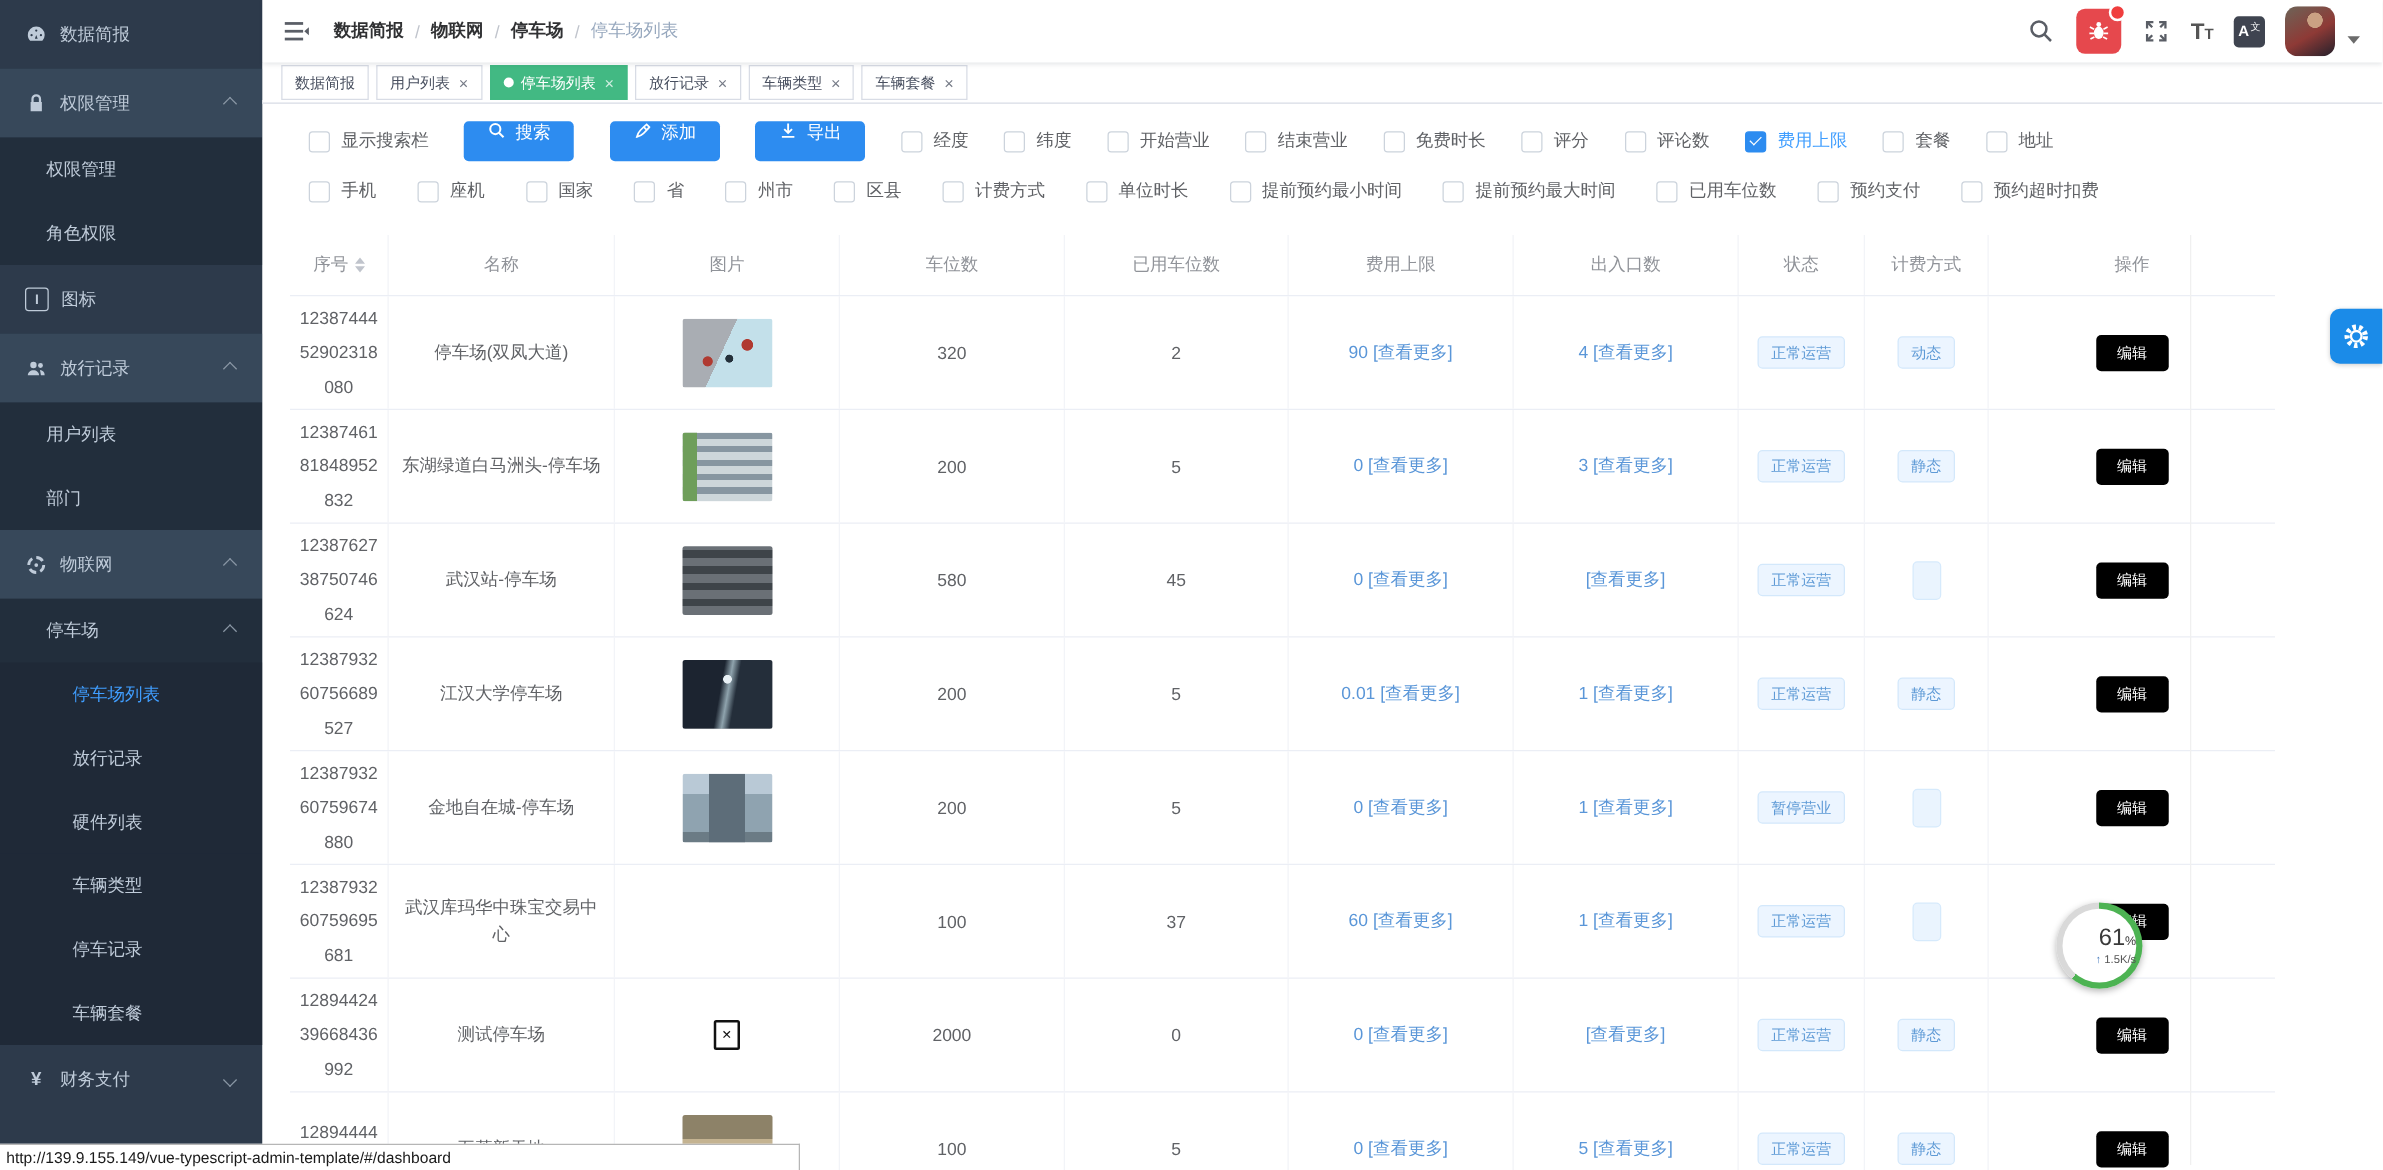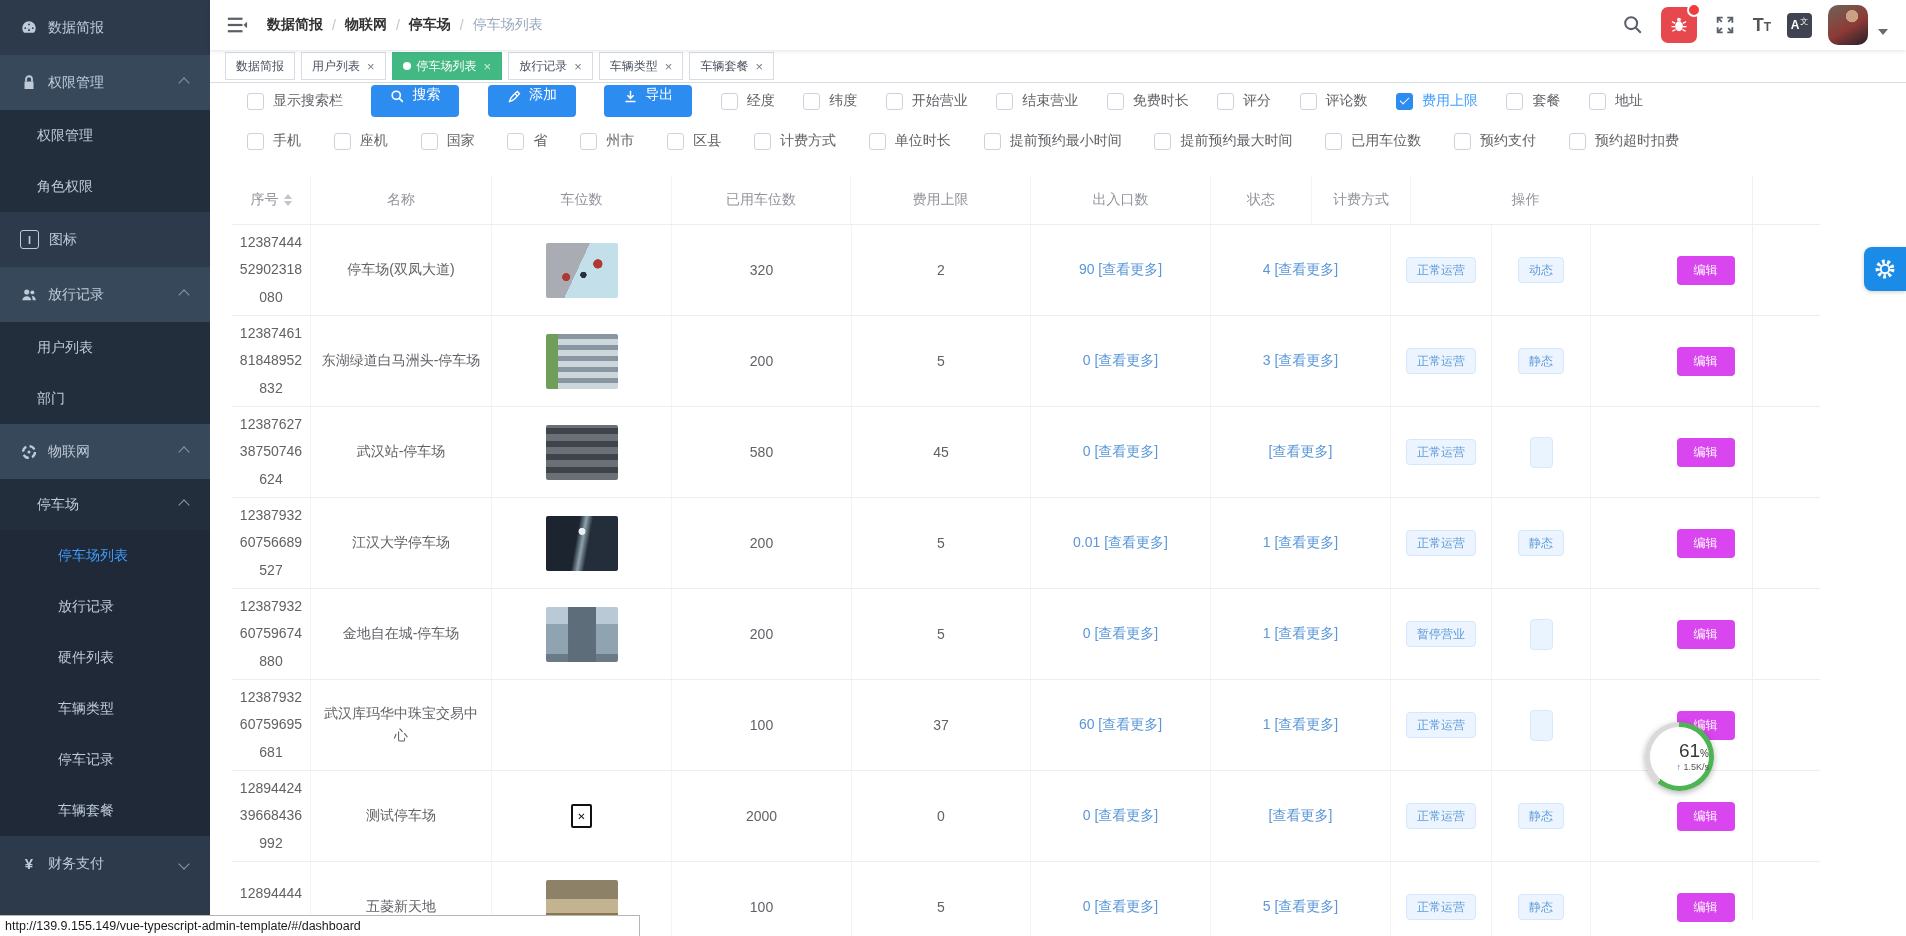--- a/index.html
+++ b/index.html
@@ -42,51 +42,51 @@
 
   
   .tabbar{position:absolute;left:210px;top:50px;width:1696px;height:33px;background:#fff;border-bottom:1px solid #d8dce5;display:flex;align-items:center;padding-left:15px;box-sizing:border-box;z-index:4;}
   .tab{display:inline-flex;align-items:center;height:26px;border:1px solid #d8dce5;background:#fff;color:#495060;font-size:12px;padding:0 10px;margin-right:6px;cursor:pointer;}
   .tab .tab-dot{display:none;}
   .tab.active{background:#42b983;border-color:#42b983;color:#fff;}
   .tab.active .tab-dot{display:inline-block;width:8px;height:8px;border-radius:50%;background:#fff;margin-right:6px;}
   .tab-close{margin-left:7px;font-size:13px;line-height:1;opacity:.75;}
 
   
-  .content{position:absolute;left:210px;top:68px;width:1564px;height:852px;background:#fff;}
+  .content{position:absolute;left:210px;top:80px;width:1564px;height:852px;background:#fff;}
   .filter-line{position:absolute;display:flex;align-items:center;justify-content:space-between;}
   #filter-line1{left:37px;right:131px;top:17px;height:32px;}
   #filter-line2{left:37px;right:95px;top:62px;height:22px;}
   .cb{display:inline-flex;align-items:center;cursor:pointer;white-space:nowrap;}
   .cb-box{width:15px;height:15px;border:1px solid #ccd3dc;border-radius:3px;background:#fff;margin-right:9px;position:relative;flex:0 0 15px;}
   .cb-lbl{font-size:14px;color:#606266;}
   .cb.checked .cb-box{background:#2d8cf0;border-color:#2d8cf0;}
   .cb.checked .cb-box::after{content:"";position:absolute;left:5px;top:1px;width:4px;height:8px;border-right:1.8px solid #fff;border-bottom:1.8px solid #fff;transform:rotate(45deg);}
   .cb.checked .cb-lbl{color:#409eff;}
-  .btn-primary{display:inline-flex;align-items:flex-end;justify-content:center;gap:7px;height:32px;padding:13px 19px;background:#2d8cf0;border:none;border-radius:4px;color:#fff;font-size:14px;cursor:pointer;font-family:inherit;}
+  .btn-primary{display:inline-flex;align-items:flex-start;justify-content:center;gap:7px;height:32px;padding:0 19px;background:#2d8cf0;border:none;border-radius:4px;color:#fff;font-size:14px;cursor:pointer;font-family:inherit;}
   .btn-primary svg{stroke:#fff;fill:none;}
 
   
   .table{position:absolute;left:22px;top:108px;width:1588px;}
   .tr{display:flex;border-bottom:1px solid #ebeef5;}
   .td,.th{box-sizing:border-box;border-right:1px solid #f2f4f8;display:flex;align-items:center;justify-content:center;text-align:center;}
   .td:last-child,.th:last-child{border-right:none;}
   .tr.head{height:48px;}
   .tr.body{height:90px;}
   .th{color:#909399;font-size:14px;}
   .td{color:#606266;font-size:14px;}
   .col-id{width:79px;} .col-name{width:181px;padding:0 10px;line-height:1.55;}
   .col-img{width:180px;} .col-spots{width:180px;} .col-used{width:179px;text-align:right;}
   .col-fee{width:180px;} .col-gates{width:180px;justify-content:center;} .col-status{width:101px;}
   .col-billing{width:99px;} .col-action{width:229px;}
   .id-text{display:block;width:64px;margin:0 auto;word-break:break-all;line-height:1.95;}
   .link-text{color:#5a96d8;cursor:pointer;}
   .badge{display:inline-block;background:#ecf5ff;border:1px solid #d3e8fb;border-radius:4px;color:#5e9ad6;font-size:12px;padding:6px 10px;line-height:1;}
   .billing-empty{width:21px;height:29px;background:#eaf4fe;border:1px solid #d6eafc;border-radius:4px;}
-  .btn-edit{width:58px;height:29px;background:#d946ef;color:#fff;border:none;border-radius:4px;font-size:12px;cursor:pointer;font-family:inherit;}
+  .btn-edit{width:58px;height:29px;background:#000000;color:#fff;border:none;border-radius:4px;font-size:12px;cursor:pointer;font-family:inherit;}
   .sort-carets{display:inline-flex;flex-direction:column;margin-left:5px;gap:2px;cursor:pointer;}
   .sort-carets i{width:0;height:0;border-left:4px solid transparent;border-right:4px solid transparent;display:block;}
   .sort-carets .sc-up{border-bottom:5px solid #c0c4cc;}
   .sort-carets .sc-dn{border-top:5px solid #c0c4cc;}
   .scroll-line{position:absolute;right:21px;top:108px;bottom:0;border-left:1px solid #f0f0f0;}
 
   
   .thumb{width:72px;height:55px;border-radius:2px;cursor:pointer;}
   .thumb-playground{background:radial-gradient(circle at 28% 62%,#b03a31 0 6%,transparent 7%),radial-gradient(circle at 52% 58%,#24303a 0 6%,transparent 7%),radial-gradient(circle at 72% 38%,#b03a31 0 7%,transparent 8%),linear-gradient(115deg,#a9adb3 0 45%,#c3e0ea 45%);}
   .thumb-parkinglot{background:linear-gradient(90deg,#6e9e5a 0 16%,transparent 16%),repeating-linear-gradient(0deg,#cdd6da 0 6px,#8796a1 6px 11px);}
@@ -412,20 +412,23 @@
         <div class="th col-id">
             <span>序号</span>
           <span class="sort-carets">
               <i class="sc-up"></i>
               <i class="sc-dn"></i>
             </span>
         </div>
         <div class="th col-name">
             <span>名称</span>
           </div>
+        <div class="th col-img">
+            <span>图片</span>
+          </div>
         <div class="th col-spots">
             <span>车位数</span>
           </div>
         <div class="th col-used">
             <span>已用车位数</span>
           </div>
         <div class="th col-fee">
             <span>费用上限</span>
           </div>
         <div class="th col-gates">

